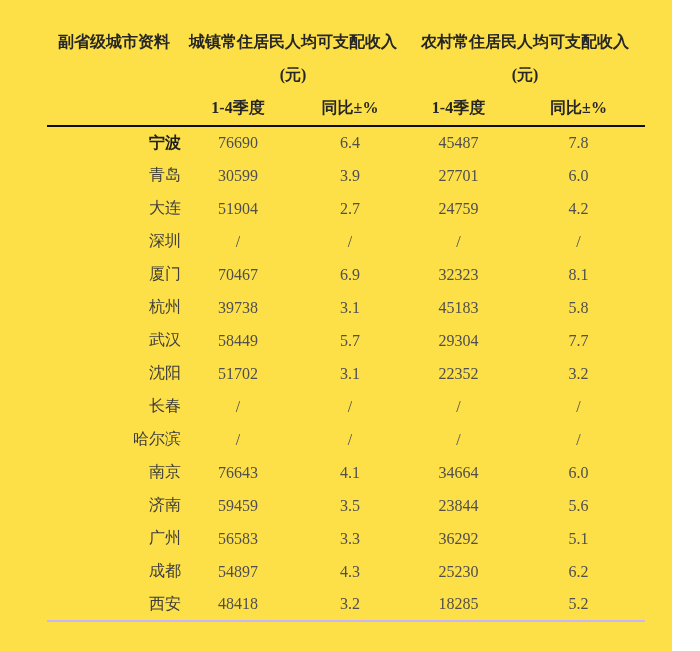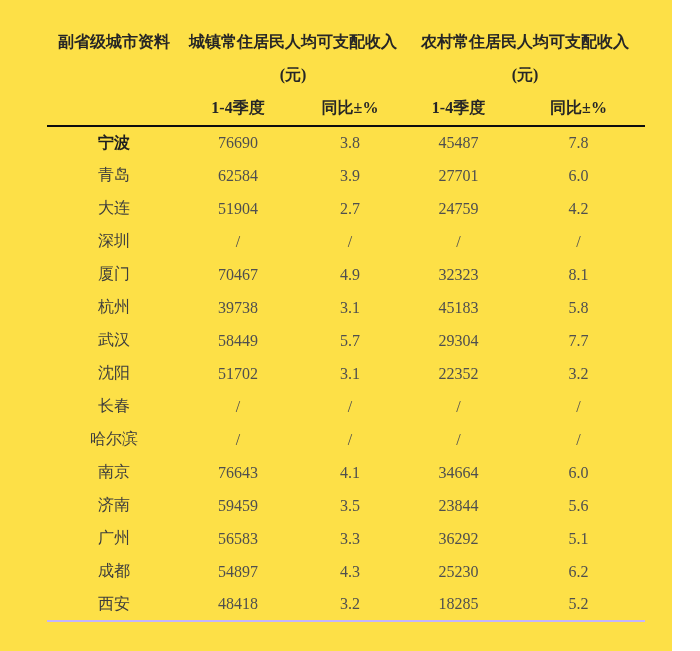--- a/index.html
+++ b/index.html
@@ -40,21 +40,21 @@
   thead tr.h3 th { border-bottom: 2px solid #0d0d0d; }
   th.corner {
     vertical-align: top;
     padding-top: 7px;
     text-align: center;
     border-bottom: 2px solid #0d0d0d;
   }
   
   tbody tr { height: 33px; }
   tbody th.city {
-    text-align: center;
+    text-align: right;
     color: #3d3d3d;
     font-weight: normal;
     padding-left: 0;
     margin-left: 25px;
   }
   tbody tr.bold th.city { font-weight: bold; color: #1f1f1f; }
   tbody tr:last-child th, tbody tr:last-child td {
     border-bottom: 2px solid #c4b5fd;
   }
 </style>
@@ -84,27 +84,27 @@
         <th>1-4季度</th>
         <th>同比±%</th>
         <th>1-4季度</th>
         <th>同比±%</th>
       </tr>
     </thead>
     <tbody id="table-body">
         <tr class="bold">
           <th class="city">宁波</th>
           <td>76690</td>
-          <td>3.8</td>
+          <td>6.4</td>
           <td>45487</td>
           <td>7.8</td>
         </tr>
         <tr>
           <th class="city">青岛</th>
-          <td>62584</td>
+          <td>30599</td>
           <td>3.9</td>
           <td>27701</td>
           <td>6.0</td>
         </tr>
         <tr>
           <th class="city">大连</th>
           <td>51904</td>
           <td>2.7</td>
           <td>24759</td>
           <td>4.2</td>
@@ -112,21 +112,21 @@
         <tr>
           <th class="city">深圳</th>
           <td>/</td>
           <td>/</td>
           <td>/</td>
           <td>/</td>
         </tr>
         <tr>
           <th class="city">厦门</th>
           <td>70467</td>
-          <td>4.9</td>
+          <td>6.9</td>
           <td>32323</td>
           <td>8.1</td>
         </tr>
         <tr>
           <th class="city">杭州</th>
           <td>39738</td>
           <td>3.1</td>
           <td>45183</td>
           <td>5.8</td>
         </tr>

